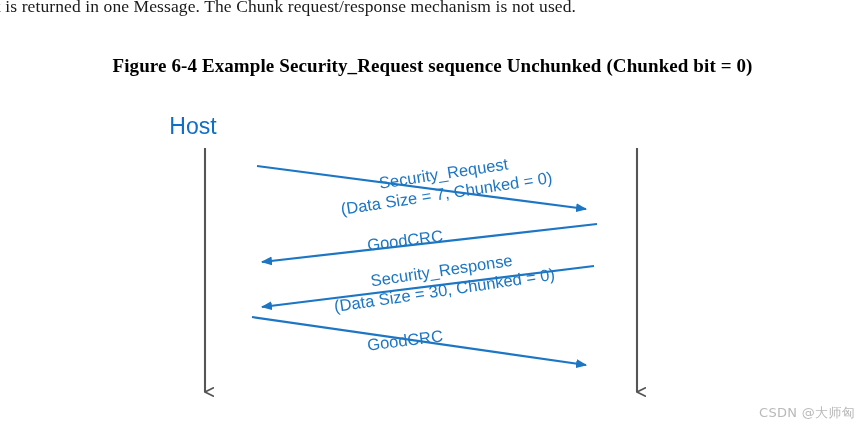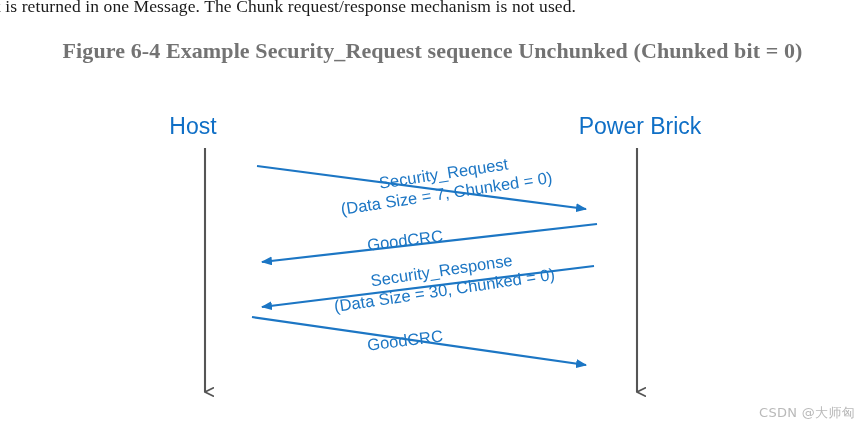--- a/index.html
+++ b/index.html
@@ -28,27 +28,27 @@
     line-height: 22px;
     color: #1a1a1a;
     white-space: nowrap;
     letter-spacing: 0.1px;
   }
 
   
   .fig-caption {
     position: absolute;
     left: 0;
-    top: 38px;
+    top: 55px;
     width: 865px;
     text-align: center;
     font-family: "Liberation Serif", serif;
     font-weight: bold;
-    font-size: 22px;
-    color: #737373;
+    font-size: 19px;
+    color: #000000;
     letter-spacing: 0.1px;
   }
 
   
   .diagram {
     position: absolute;
     left: 0;
     top: 0;
     width: 738px;
     height: 427px;
@@ -162,21 +162,20 @@
 
     <line x1="597" y1="224" x2="262" y2="262" stroke="#1C76C4" stroke-width="2.2" marker-end="url(#bluehead)"></line>
 
     <line x1="594" y1="266" x2="262" y2="307" stroke="#1C76C4" stroke-width="2.2" marker-end="url(#bluehead)"></line>
 
     <line x1="252" y1="317" x2="586" y2="365" stroke="#1C76C4" stroke-width="2.2" marker-end="url(#bluehead)"></line>
   </svg>
 
   <div class="lifeline-label host">Host</div>
 
-  <div class="lifeline-label brick">Power Brick</div>
 
   <div class="msg-label" id="msg-label-security-request">
     <span class="l1">Security_Request</span>
     <span class="l2">(Data Size = 7, Chunked = 0)</span>
   </div>
 
   <div class="msg-label" id="msg-label-goodcrc-1">
     <span class="l1">GoodCRC</span>
   </div>
 

